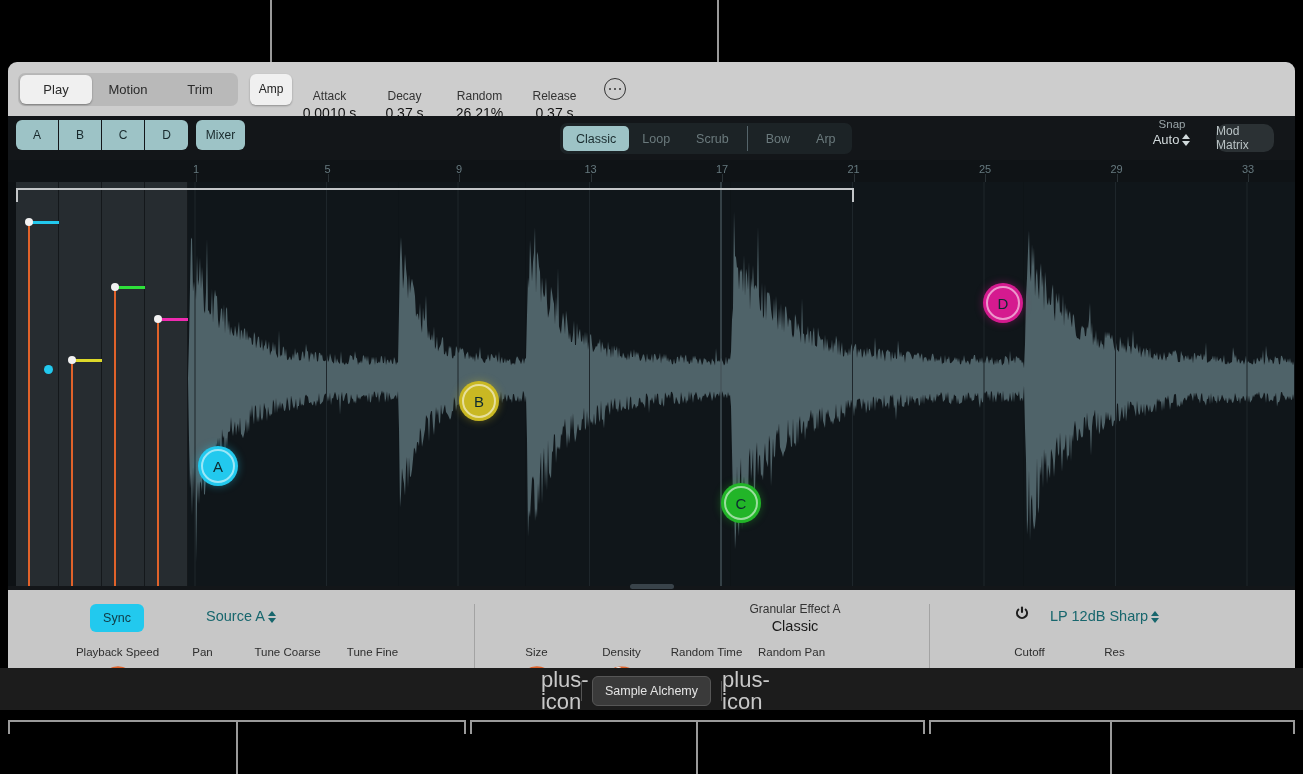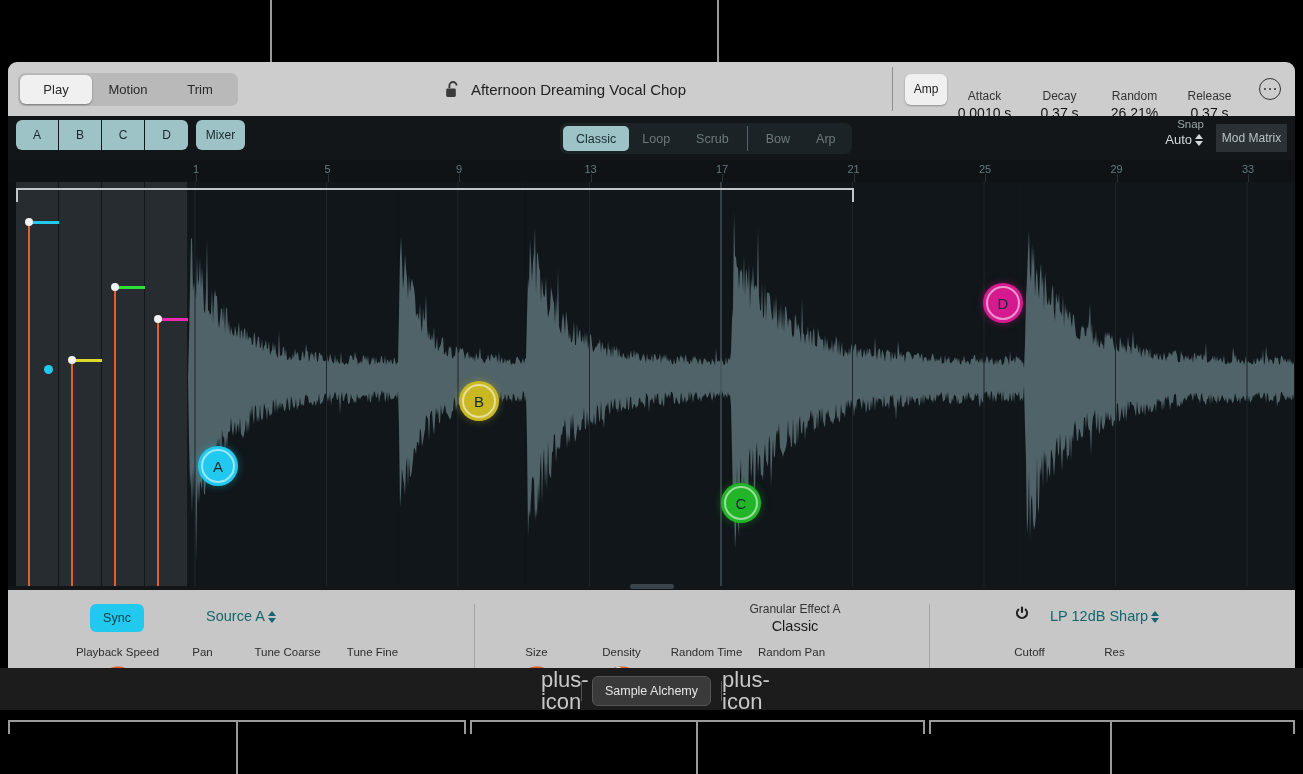--- a/index.html
+++ b/index.html
@@ -96,36 +96,36 @@
   }
   .mode {
     height:25px; padding:0 13px; border-radius:5px;
     display:flex; align-items:center; justify-content:center;
     font-size:12.5px; color:#6b7a7d;
   }
   .mode.on { background:#9dc3c6; color:#1a2c2f; }
   .mode-sep { width:1px; height:25px; background:#55646a; margin:0 5px; }
 
   #snap {
-    position:absolute; left:1140px; top:113px; width:64px; text-align:right;
+    position:absolute; left:1140px; top:113px; width:64px; text-align:center;
   }
   #snap .lbl { font-size:11.5px; color:#9aa5a8; line-height:14px; }
   #snap .val { font-size:13px; color:#d2dadc; line-height:17px; }
   .stepper { display:inline-block; position:relative; width:9px; height:12px;
     vertical-align:-2px; margin-left:3px; }
   .stepper::before, .stepper::after {
     content:""; position:absolute; left:0; width:0; height:0;
     border-left:4px solid transparent; border-right:4px solid transparent;
   }
   .stepper::before { top:0; border-bottom:5px solid currentColor; }
   .stepper::after { bottom:0; border-top:5px solid currentColor; }
 
   #modmatrix {
-    position:absolute; left:1216px; top:120px; width:71px; height:28px;
-    background:#2b3134; border-radius:1px;
+    position:absolute; left:1216px; top:120px; width:58px; height:28px;
+    background:#2b3134; border-radius:10px;
     display:flex; align-items:center; justify-content:center;
     font-size:12px; color:#b9c2c4;
   }
 
   
   #ruler {
     position:absolute; left:0; top:98px; width:1287px; height:22px;
     background:#0f1316;
   }
   .rtick { position:absolute; top:3px; font-size:11px; color:#66797f;
@@ -245,28 +245,20 @@
   <div id="plugin">
 
     <div id="header">
 
       <div class="seg-group">
         <div class="seg on">Play</div>
         <div class="seg">Motion</div>
         <div class="seg">Trim</div>
       </div>
 
-      <div id="title-zone">
-        <svg width="17" height="19" viewBox="0 0 17 19">
-          <path d="M4.4 8.2 V5.6 a3.6 3.6 0 0 1 7.2 0" fill="none" stroke="#3a3a3a" stroke-width="1.9"></path>
-          <rect x="1.2" y="8.4" width="9.6" height="8.6" rx="1.4" fill="#3a3a3a"></rect>
-        </svg>
-        <span id="preset-name">Afternoon Dreaming Vocal Chop</span>
-        <div class="divider-r"></div>
-      </div>
 
       <div id="amp-btn">Amp</div>
 
       <div class="adsr">
         <div class="adsr-cell">
           <div class="lbl">Attack</div>
           <div class="val">0.0010 s</div>
         </div>
         <div class="adsr-cell">
           <div class="lbl">Decay</div>

